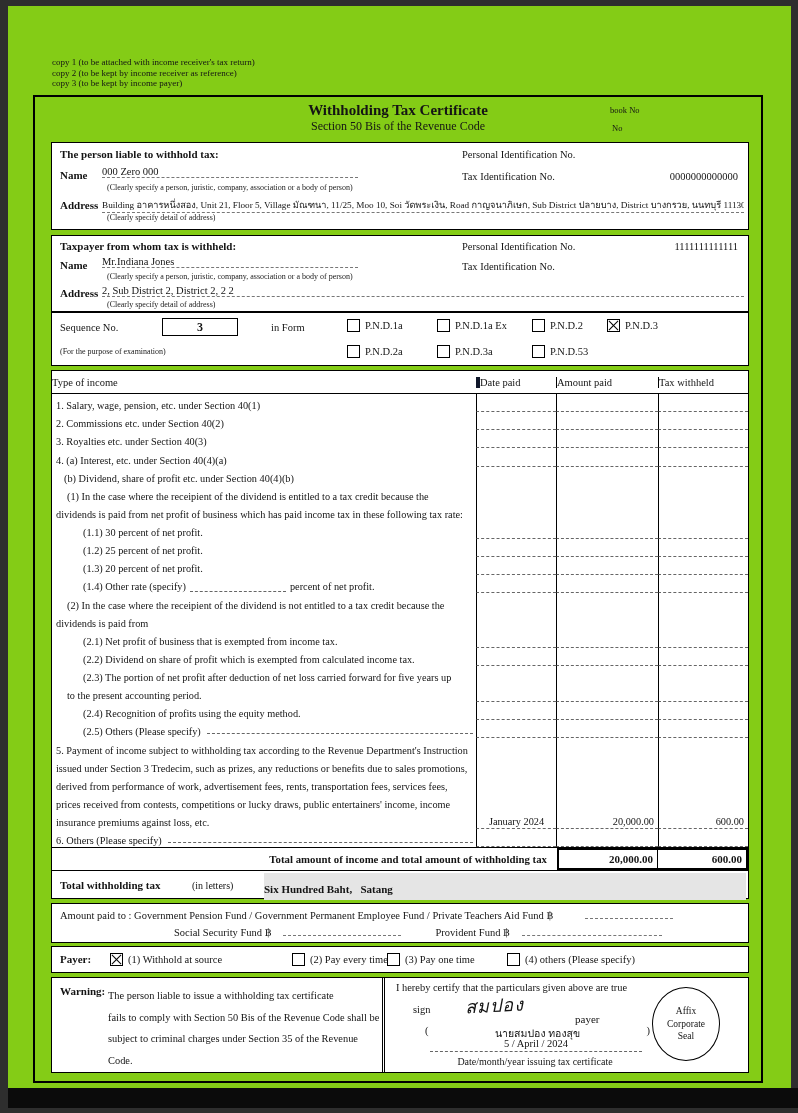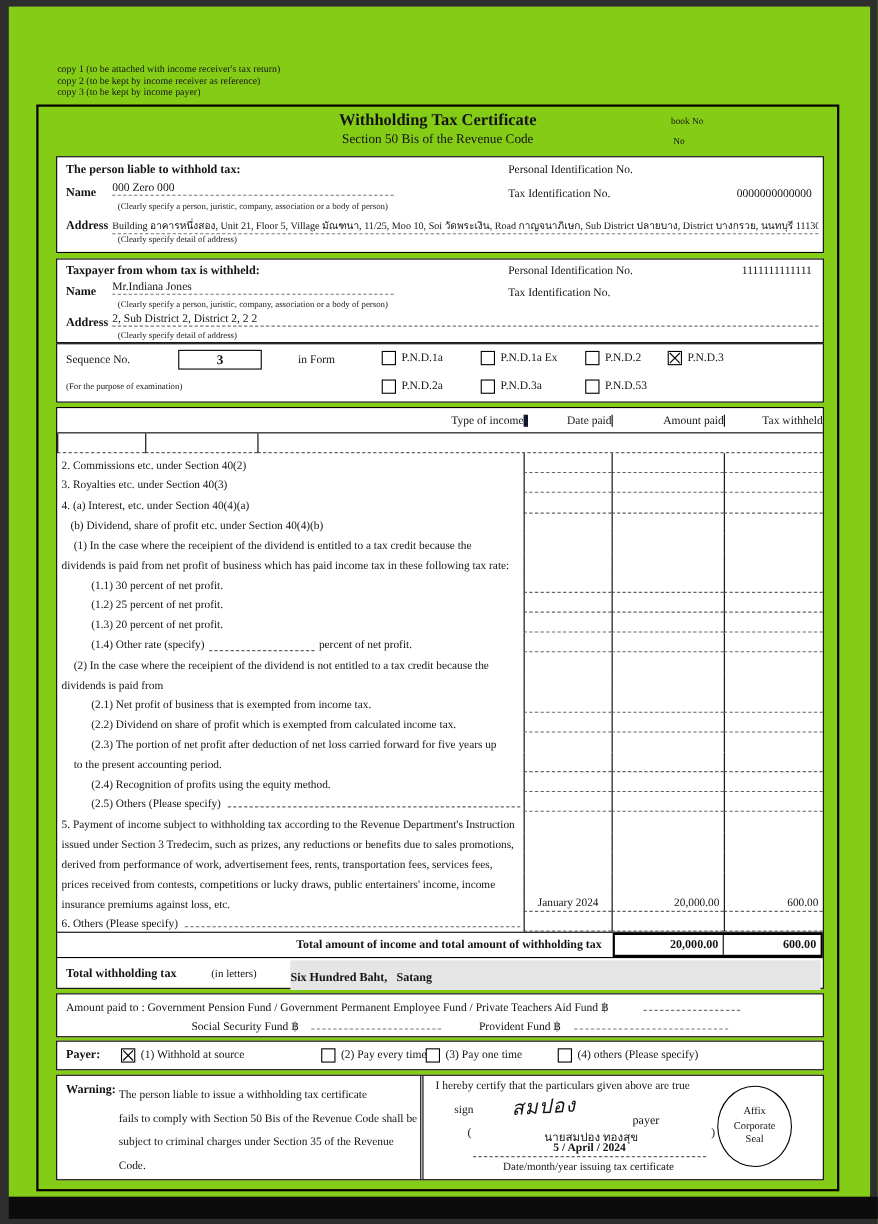--- a/index.html
+++ b/index.html
@@ -30,21 +30,21 @@
   .hint{font-size:8px;color:#1a1a1a;}
   .seqbox{left:110px;top:5px;width:76px;height:18px;border:1.5px solid #000;text-align:center;
           font-weight:bold;font-size:12px;line-height:17px;box-sizing:border-box;}
   .cbwrap{position:absolute;display:flex;align-items:center;font-size:10.5px;white-space:nowrap;}
   .cb{display:inline-block;width:11px;height:11px;border:1px solid #000;position:relative;margin-right:5px;flex:0 0 11px;}
   .cb.checked::before,.cb.checked::after{content:"";position:absolute;left:-1px;top:5px;width:13px;height:1px;background:#000;}
   .cb.checked::before{transform:rotate(45deg);}
   .cb.checked::after{transform:rotate(-45deg);}
   
   .t-header{display:flex;height:22px;border-bottom:1px solid #000;font-size:10.5px;align-items:center;}
-  .th{text-align:right;box-sizing:border-box;}
+  .th{text-align:left;box-sizing:border-box;}
   .th-income{flex:0 0 424px;}
   .th-date{flex:0 0 80px;border-left:4px solid #0f172a;}
   .th-amount{flex:0 0 102px;border-left:1px solid #000;}
   .th-tax{flex:1;border-left:1px solid #000;}
   .t-body{height:453px;display:flex;flex-direction:column;}
   .t-row{display:flex;flex:1;font-size:10.3px;}
   .col-income{flex:0 0 424px;display:flex;align-items:flex-end;white-space:nowrap;overflow:hidden;box-sizing:border-box;padding-bottom:1px;}
   .cd{box-sizing:border-box;border-left:1px solid #000;display:flex;align-items:flex-end;padding-bottom:1px;}
   .col-date{flex:0 0 80px;justify-content:center;}
   .col-amount{flex:0 0 102px;justify-content:flex-end;padding-right:4px;}
@@ -73,21 +73,21 @@
   .payer-label{position:absolute;left:8px;top:6px;font-weight:bold;font-size:11px;}
   
   .warn-label{position:absolute;left:8px;top:7px;font-weight:bold;font-size:11px;}
   .warn-lines{position:absolute;left:56px;top:7px;font-size:10.4px;line-height:21.5px;}
   .certify{position:absolute;left:330px;top:0;right:0;bottom:0;border-left:3px double #000;}
   .cert-statement{position:absolute;left:11px;top:4px;font-size:10.4px;}
   .sign-label{position:absolute;left:28px;top:26px;font-size:10.4px;}
   .signature{position:absolute;left:80px;top:13px;font-size:18px;font-style:italic;transform:rotate(-3deg);letter-spacing:1px;}
   .payer-label2{position:absolute;left:190px;top:35px;font-size:11px;}
   .paren-row{position:absolute;left:40px;top:47px;width:225px;display:flex;justify-content:space-between;font-size:10.5px;}
-  .cert-date{position:absolute;left:45px;top:60px;width:212px;text-align:center;font-size:10.5px;border-bottom:1px dashed #666;padding-bottom:2px;font-weight:bold;}
+  .cert-date{position:absolute;left:45px;top:60px;width:212px;text-align:center;font-size:10.5px;border-bottom:1px dashed #666;padding-bottom:2px;}
   .date-caption{position:absolute;left:30px;top:78px;width:240px;text-align:center;font-size:10px;}
   .seal{position:absolute;right:28px;top:9px;width:66px;height:72px;border:1px solid #000;border-radius:50%;
         display:flex;flex-direction:column;align-items:center;justify-content:center;font-size:9.5px;line-height:12.5px;}
 </style>
 </head>
 <body>
 
 <div class="page">
 
   <div class="copies" id="copies">
@@ -172,20 +172,23 @@
 
     <div class="box tablebox">
       <div class="t-header">
         <div class="th th-income">Type of income</div>
         <div class="th th-date">Date paid</div>
         <div class="th th-amount">Amount paid</div>
         <div class="th th-tax">Tax withheld</div>
       </div>
       <div class="t-body" id="t-body">
           <div class="t-row dot">
+            <div class="col-income ind0">
+              <span class="txt">1. Salary, wage, pension, etc. under Section 40(1)</span>
+            </div>
             <div class="cd col-date"></div>
             <div class="cd col-amount"></div>
             <div class="cd col-tax"></div>
           </div>
           <div class="t-row dot">
             <div class="col-income ind0">
               <span class="txt">2. Commissions etc. under Section 40(2)</span>
             </div>
             <div class="cd col-date"></div>
             <div class="cd col-amount"></div>

